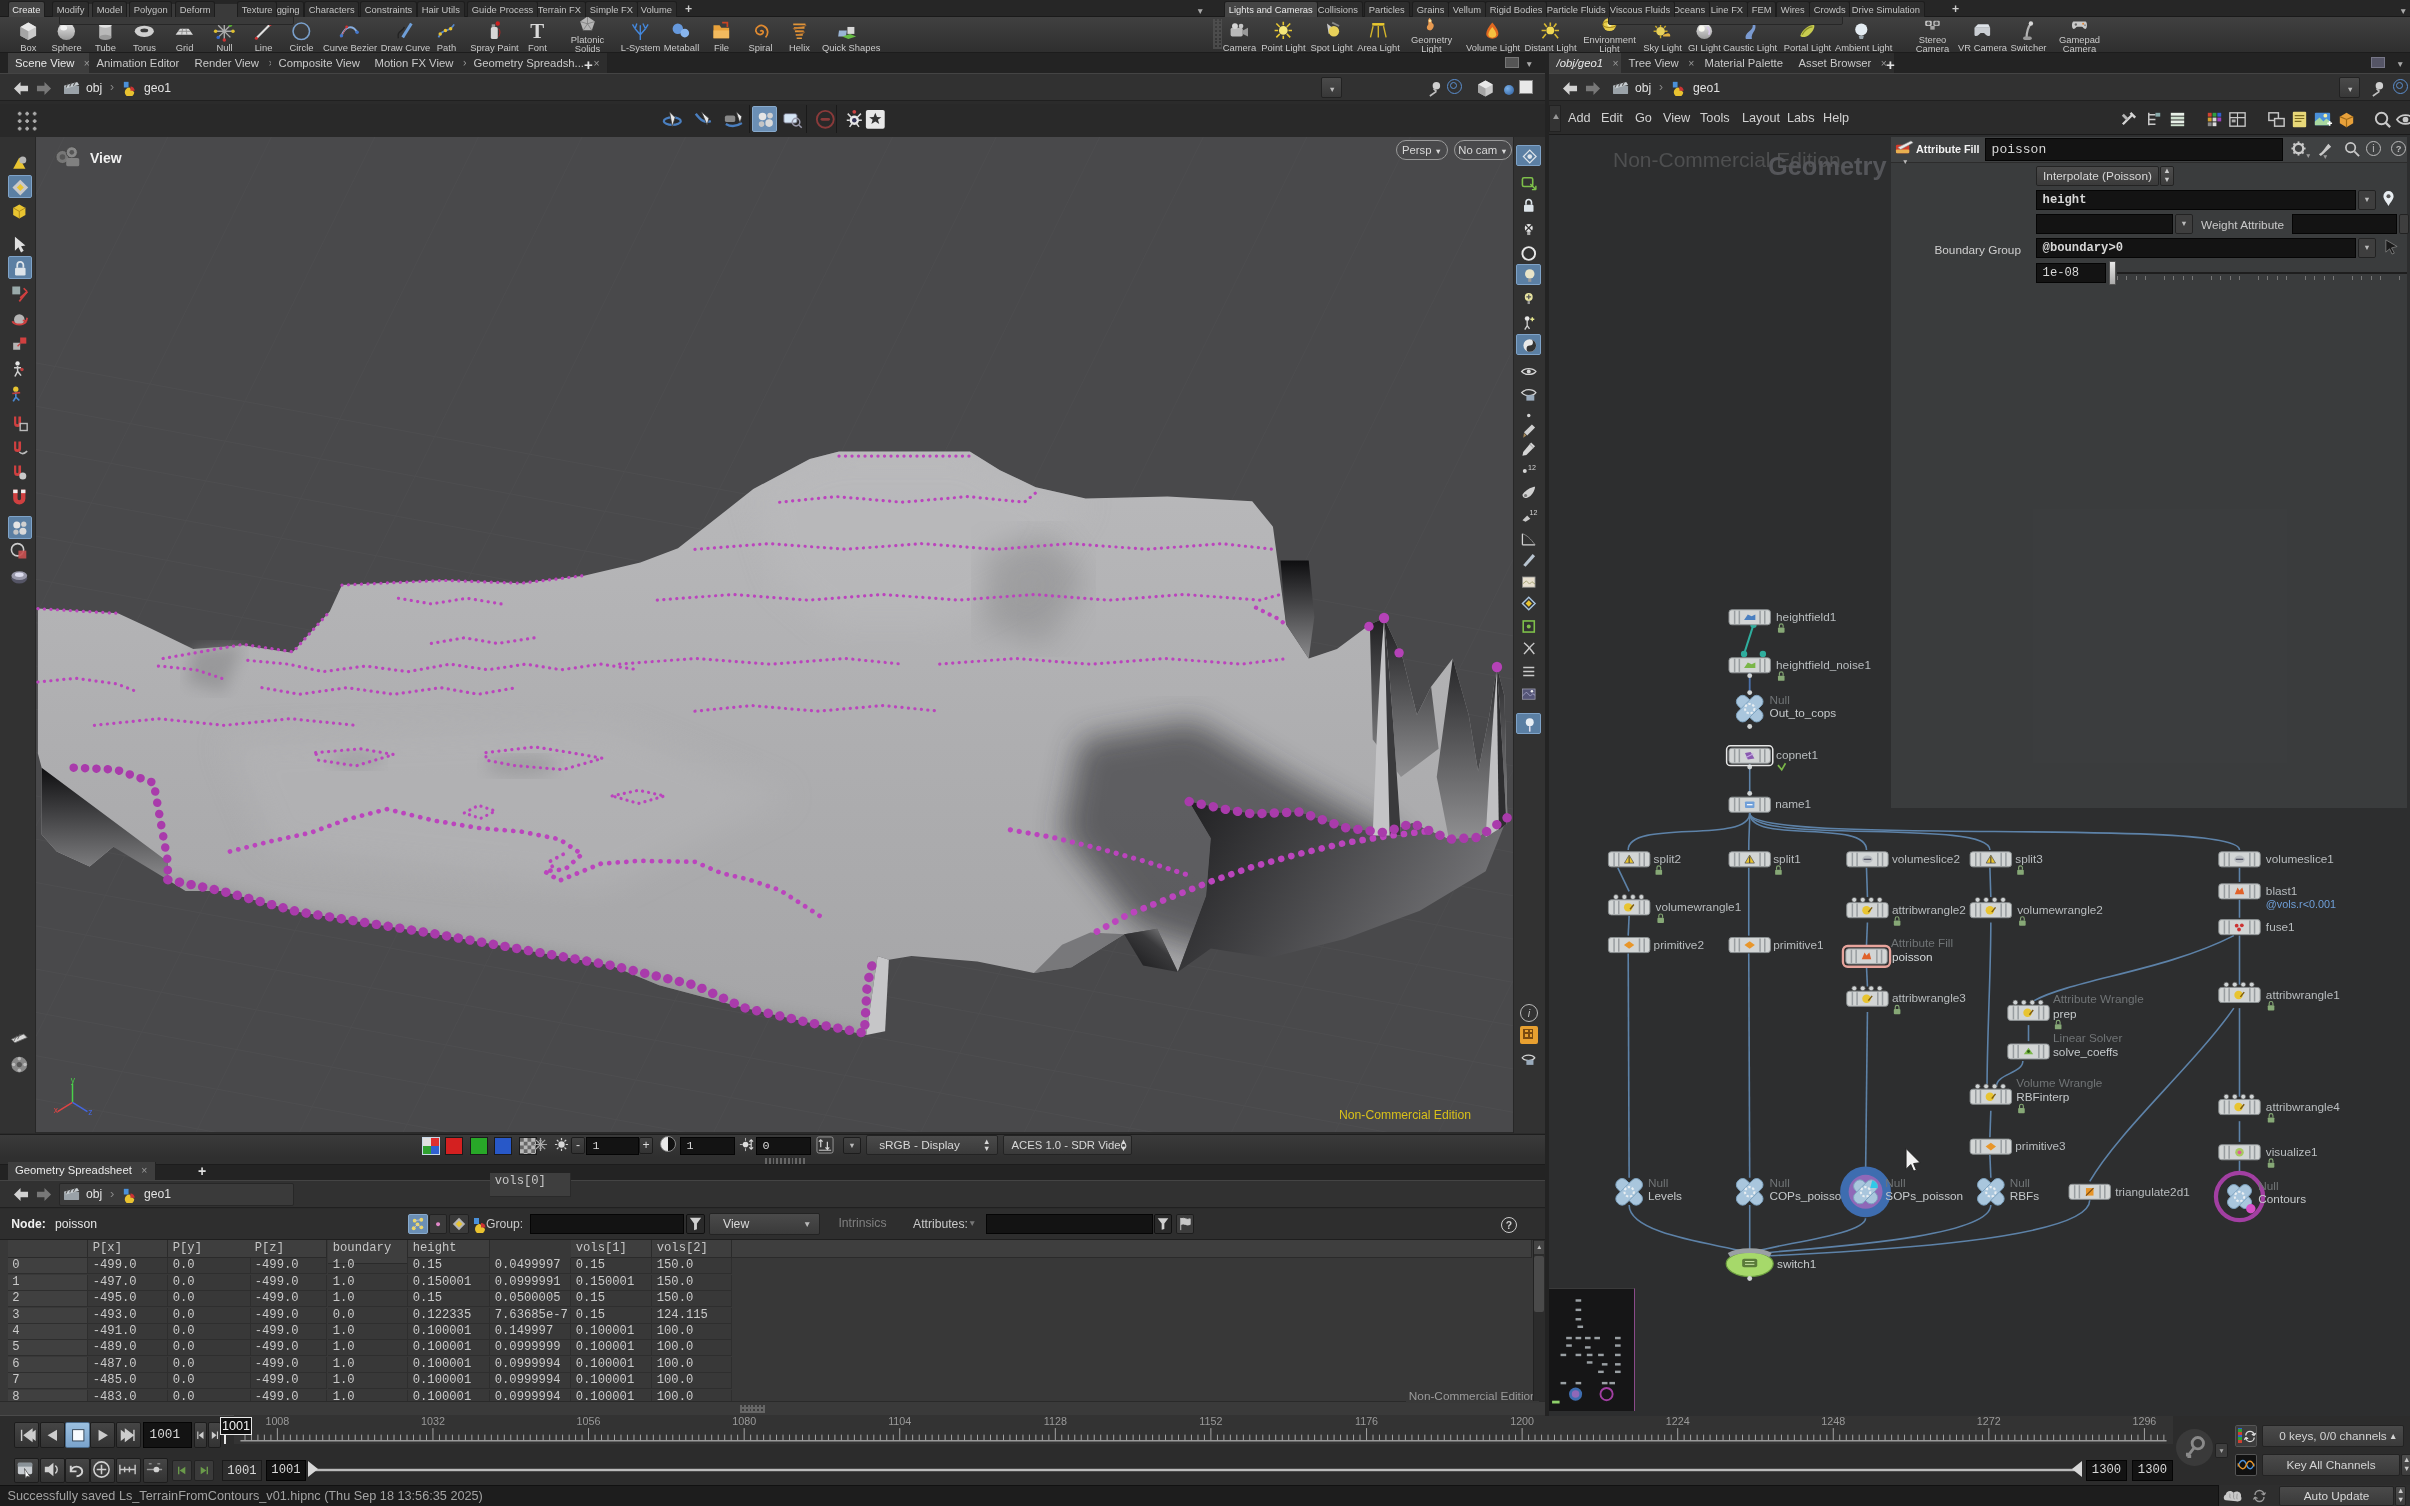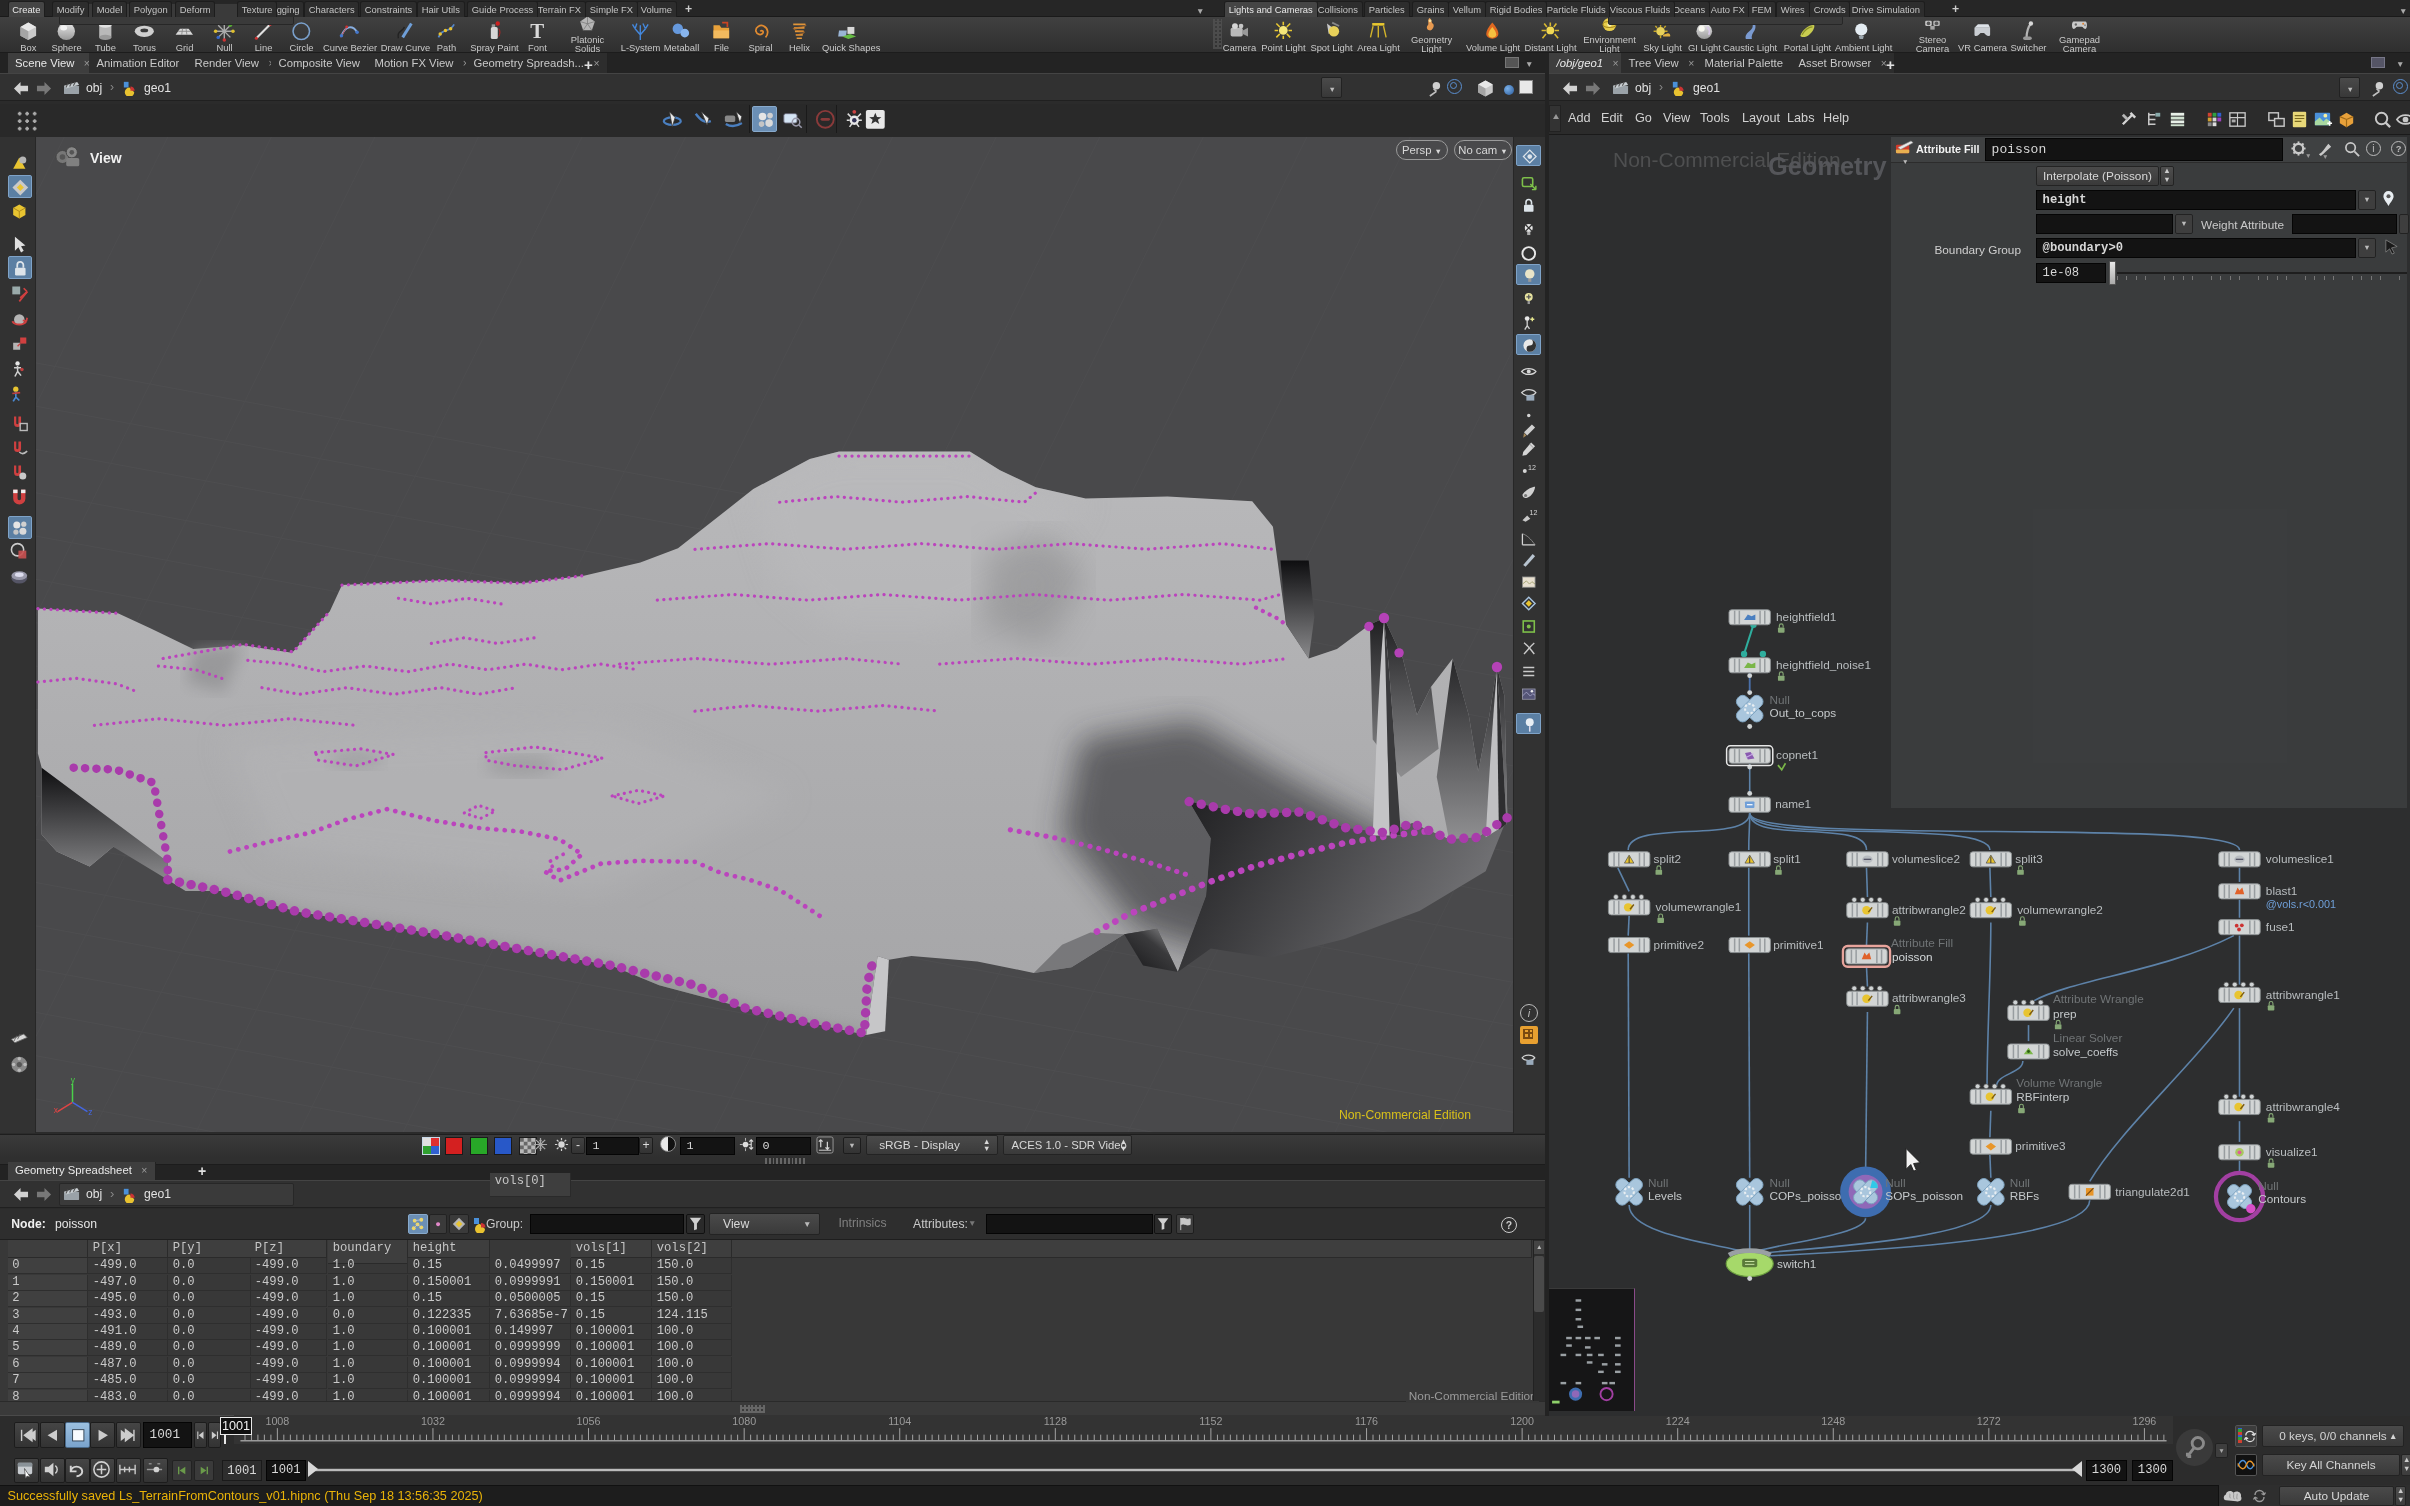--- a/index.html
+++ b/index.html
@@ -229,21 +229,21 @@
     <div class="abs" style="left:1213px;top:19px;width:9.4px;height:30px;background:repeating-linear-gradient(0deg,#555 0 1.9px,transparent 1.9px 3.8px) ,repeating-linear-gradient(90deg,#555 0 1.9px,transparent 1.9px 3.8px);opacity:.7"></div>
     <div class="stab on" style="left:1224px;z-index:60">Lights and Cameras</div>
     <div class="stab" style="left:1313px;z-index:59">Collisions</div>
     <div class="stab" style="left:1364px;z-index:58">Particles</div>
     <div class="stab" style="left:1412px;z-index:57">Grains</div>
     <div class="stab" style="left:1448px;z-index:56">Vellum</div>
     <div class="stab" style="left:1485px;z-index:55">Rigid Bodies</div>
     <div class="stab" style="left:1542px;z-index:54">Particle Fluids</div>
     <div class="stab" style="left:1605px;z-index:53">Viscous Fluids</div>
     <div class="stab" style="left:1668px;z-index:52">Oceans</div>
-    <div class="stab" style="left:1706px;z-index:51">Auto FX</div>
+    <div class="stab" style="left:1706px;z-index:51">Line FX</div>
     <div class="stab" style="left:1747px;z-index:50">FEM</div>
     <div class="stab" style="left:1776px;z-index:49">Wires</div>
     <div class="stab" style="left:1809px;z-index:48">Crowds</div>
     <div class="stab" style="left:1847px;z-index:47">Drive Simulation</div>
     <div class="abs" style="left:1952px;top:1.9px;color:#ccc;font-size:12.2px;font-weight:bold">+</div>
     <div class="abs" style="left:2399px;top:5.6px;color:#aaa;font-size:8.5px">▼</div>
     <div class="tool" style="left:1.9px;top:0">
       <svg width="22.6" height="22.6" viewBox="0 0 26 26" style="margin-top:20px">
         <use href="#s-box"></use>
       </svg>
@@ -1539,21 +1539,21 @@
       </svg></div>
     <div class="abs" style="left:222px;top:1460px;width:40px;height:21px;background:#2e2e2e;border:0.9px solid #1a1a1a;color:#d8d8d8;font-family:'Liberation Mono',monospace;font-size:12.2px;text-align:center;line-height:20px">1001</div>
     <div class="field" style="left:266px;top:1460px;width:40px;height:21px;line-height:19px;text-align:center;padding-left:0">1001</div>
     <div class="abs" style="left:311px;top:1468px;width:1770px;height:3.8px;background:#4a4a4a;border-radius:1.9px"></div>
     <div class="abs" style="left:311px;top:1469px;width:1766px;height:1.9px;background:#bbb"></div>
     <div class="abs" style="left:308px;top:1461px;width:0;height:0;border-top:8.5px solid transparent;border-bottom:8.5px solid transparent;border-left:10.4px solid #d8d8d8"></div>
     <div class="abs" style="left:2072px;top:1461px;width:0;height:0;border-top:8.5px solid transparent;border-bottom:8.5px solid transparent;border-right:10.4px solid #d8d8d8"></div>
     <div class="field" style="left:2086px;top:1460px;width:41px;height:21px;line-height:19px;text-align:center;padding-left:0">1300</div>
     <div class="field" style="left:2132px;top:1460px;width:41px;height:21px;line-height:19px;text-align:center;padding-left:0">1300</div>
     <div class="abs" style="left:0;top:1485px;width:2411px;height:21.7px;background:#1d1d1d;border-top:0.9px solid #111"></div>
-    <div class="abs" style="left:7.5px;top:1489px;color:#eab308;font-size:12.7px">Successfully saved Ls_TerrainFromContours_v01.hipnc (Thu Sep 18 13:56:35 2025)</div>
+    <div class="abs" style="left:7.5px;top:1489px;color:#a3a3a3;font-size:12.7px">Successfully saved Ls_TerrainFromContours_v01.hipnc (Thu Sep 18 13:56:35 2025)</div>
     <div class="abs" style="left:2218px;top:1485px;width:193px;height:21.7px;background:#2e2e2e;border-left:0.9px solid #111"></div>
     <svg class="abs" style="left:2222px;top:1488px" width="21" height="16" viewBox="0 0 22 17">
       <path d="M4 13 C1 13 1 8 4 7 C4 3 10 2 12 5 C16 2 21 5 20 9 C22 13 18 15 15 14 Z" fill="#c9c9c9"></path>
       <path d="M8 6 C9 8 7 9 9 11 M12 5 C13 8 11 9 13 12 M16 6 C16 8 15 10 16 12" stroke="#888" fill="none" stroke-width="0.8"></path>
     </svg>
     <svg class="abs" style="left:2252px;top:1488px" width="15" height="15" viewBox="0 0 15 15">
       <path d="M3 7 A4.5 4.5 0 0 1 12 7 M12 7 L13.5 4.5 M12 7 L9.5 5.5" stroke="#999" fill="none" stroke-width="1.4"></path>
       <path d="M12 9 A4.5 4.5 0 0 1 3 9 M3 9 L1.5 11.5 M3 9 L5.5 10.5" stroke="#999" fill="none" stroke-width="1.4"></path>
     </svg>
     <div class="drop" style="left:2279px;top:1486px;width:115px;height:20px;line-height:19px;font-size:11.8px">Auto Update</div>

